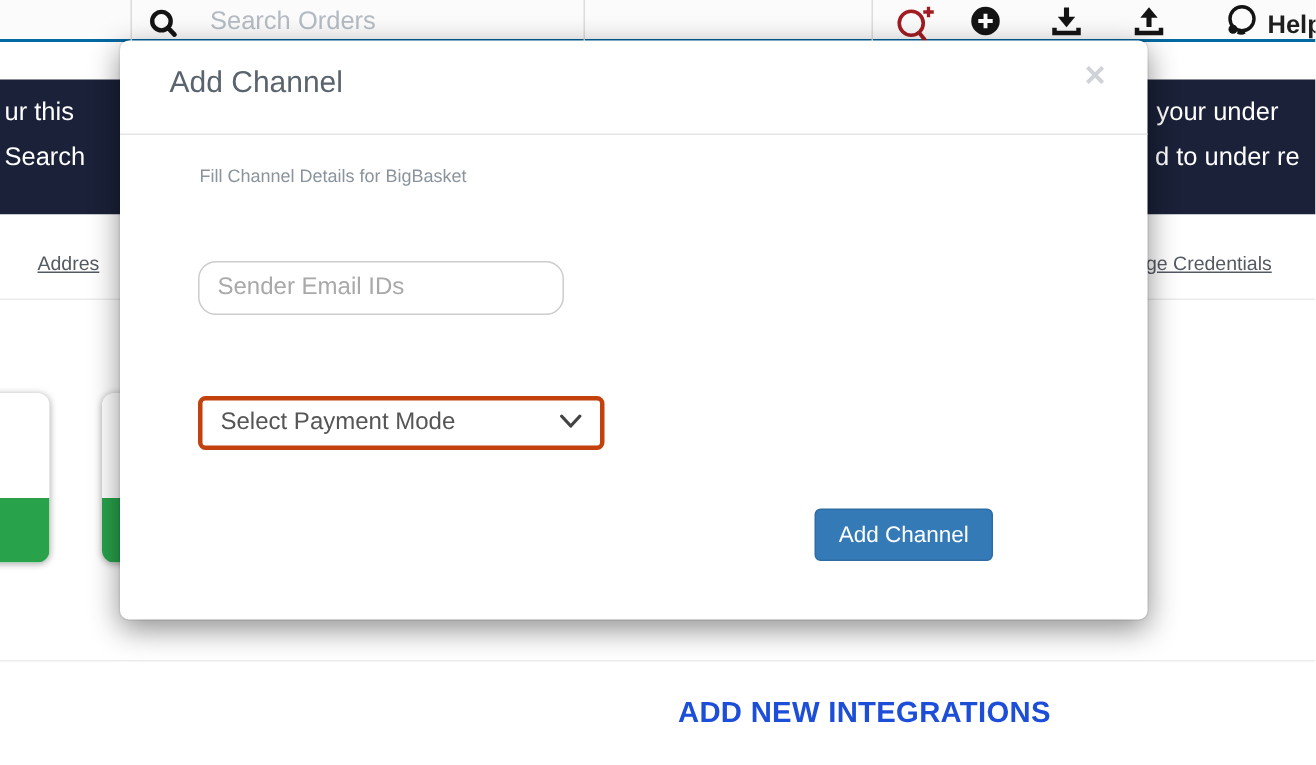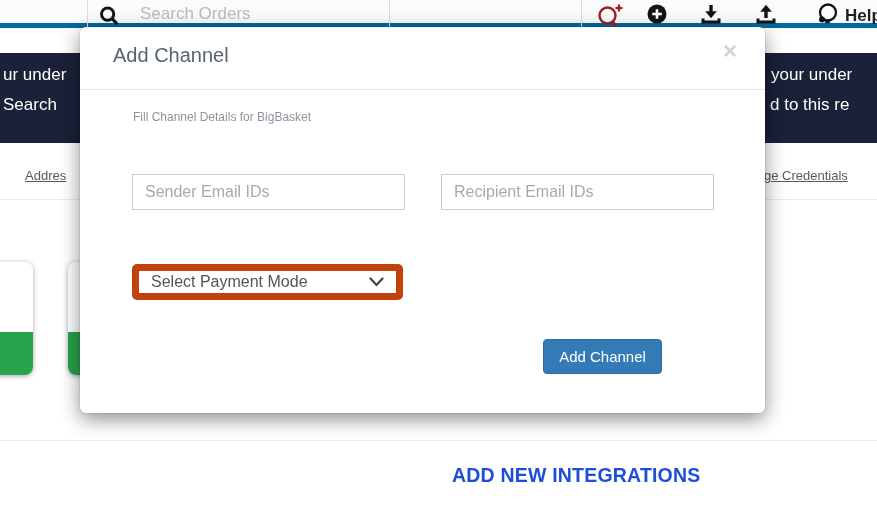--- a/index.html
+++ b/index.html
@@ -4,21 +4,21 @@
 <style>
   * { margin:0; padding:0; box-sizing:border-box; }
   html,body { width:877px; height:510px; }
   body {
     position:relative; overflow:hidden; background:#ffffff;
     font-family:"Liberation Sans","DejaVu Sans",sans-serif;
     -webkit-font-smoothing:antialiased;
   }
   
   .topbar { position:absolute; left:0; top:0; width:877px; height:28px;
-    background:#fbfbfb; border-bottom:5px solid #0369a1; z-index:1; }
+    background:#fbfbfb; border-bottom:2px solid #0369a1; z-index:1; }
   .topbar .vdiv { position:absolute; top:0; width:1px; height:28px; background:#dcdcdc; }
   .search-icon { position:absolute; left:98px; top:3px; }
   .search-placeholder { position:absolute; left:140px; top:4px; font-size:17px;
     color:#b4bbc3; white-space:nowrap; }
   .tb-icon { position:absolute; top:3px; }
   .help-wrap { position:absolute; left:817px; top:2px; display:flex; align-items:center; gap:6px; }
   .help-label { font-size:17px; font-weight:bold; color:#1f1f1f; white-space:nowrap; }
   
   .banner { position:absolute; left:0; top:53px; width:877px; height:90px;
     background:#1a2138; z-index:1; color:#fff; }
@@ -44,28 +44,28 @@
   
   .modal { position:absolute; left:80px; top:27px; width:685px; height:386px;
     background:#fff; border-radius:6px; z-index:5;
     box-shadow:0 6px 20px rgba(0,0,0,.45), 0 0 0 1px rgba(0,0,0,.06); }
   .modal-header { position:relative; height:63px; border-bottom:1px solid #e5e5e5; }
   .modal-title { position:absolute; left:33px; top:17px; font-size:20px; color:#5a646e; }
   .modal-close { position:absolute; right:28px; top:10px; font-size:24px; font-weight:bold;
     color:#cfd3d8; line-height:28px; background:none; border:none; cursor:pointer;
     font-family:inherit; }
   .modal-subtitle { position:absolute; left:53px; top:83px; font-size:12px; color:#8b949d; }
-  .field { position:absolute; height:36px; width:273px; border:1px solid #cccccc;
-    border-radius:0; font-size:16px; padding:0 12px; color:#555;
+  .field { position:absolute; height:36px; width:244px; border:1px solid #cccccc;
+    border-radius:12px; font-size:16px; padding:0 12px; color:#555;
     font-family:inherit; background:#fff; }
   .field::placeholder { color:#a9a9a9; opacity:1; }
   .sender-field    { left:52px;  top:147px; }
   .recipient-field { left:361px; top:147px; }
   .select-box { position:absolute; left:52px; top:237px; width:271px; height:36px;
-    border:7px solid #c2410c; border-radius:5px; background:#fff; cursor:pointer;
+    border:3px solid #c2410c; border-radius:5px; background:#fff; cursor:pointer;
     display:flex; align-items:center; padding:0 12px; }
   .select-value { font-size:16px; color:#555; flex:1; white-space:nowrap; }
   .submit-btn { position:absolute; left:463px; top:312px; width:119px; height:35px;
     background:#337ab7; border:1px solid #2e6da4; border-radius:4px; color:#fff;
     font-size:15px; font-family:inherit; cursor:pointer; }
   
   .footer-hr { position:absolute; left:0; top:440px; width:877px; height:1px;
     background:#ececec; z-index:1; }
   .footer-heading { position:absolute; left:452px; top:464px; font-size:19.5px;
     font-weight:bold; color:#1d4ed8; white-space:nowrap; z-index:1; letter-spacing:.2px; }
@@ -126,26 +126,26 @@
         <circle cx="5" cy="17.5" r="3" fill="#141414"></circle>
         <path d="M8 19.5 q2.5 1.5 5 0" fill="none" stroke="#141414" stroke-width="1.8"></path>
       </svg>
     </span>
     <span class="help-label">Help</span>
   </span>
 </header>
 
 <div class="banner">
   <div class="frag left">
-    <div>ur under</div>
+    <div>ur this</div>
     <div>Search</div>
   </div>
   <div class="frag right">
     <div>your under</div>
-    <div>d to this re</div>
+    <div>d to under re</div>
   </div>
 </div>
 
 <nav class="tabstrip">
   <span class="tab-frag left">Addres</span>
   <span class="tab-frag right">ge Credentials</span>
 </nav>
 
 <div class="int-card card1">
   <div class="green"></div>
@@ -160,21 +160,20 @@
 <div class="modal">
   <div class="modal-header">
     <span class="modal-title">Add Channel</span>
     <button class="modal-close">×</button>
   </div>
 
   <div class="modal-subtitle">Fill Channel Details for BigBasket</div>
 
   <input class="field sender-field" type="text" placeholder="Sender Email IDs" style="">
 
-  <input class="field recipient-field" type="text" placeholder="Recipient Email IDs" style="">
 
   <div class="select-box">
     <span class="select-value">Select Payment Mode</span>
     <span>
       <svg width="15" height="10" viewBox="0 0 15 10">
         <path d="M1.5 1.5 L7.5 8 L13.5 1.5" fill="none" stroke="#444" stroke-width="2.2" stroke-linecap="round" stroke-linejoin="round"></path>
       </svg>
     </span>
   </div>
 

